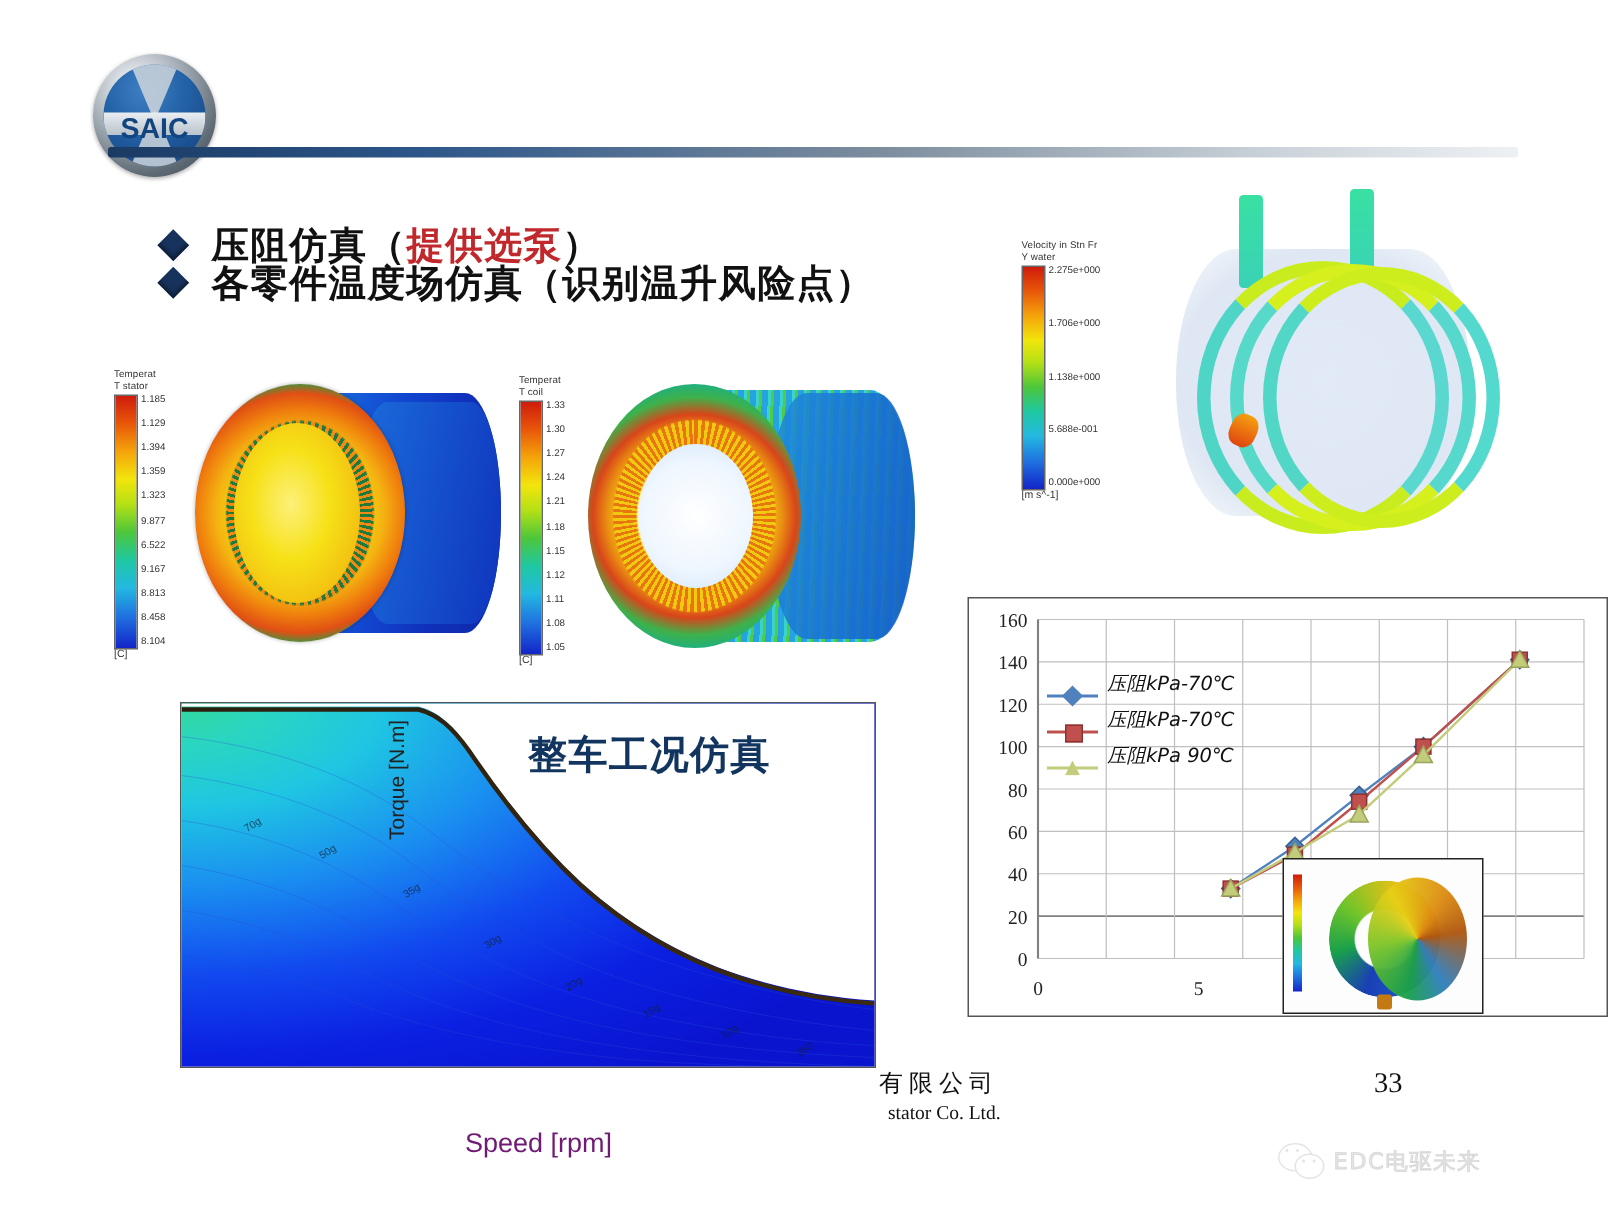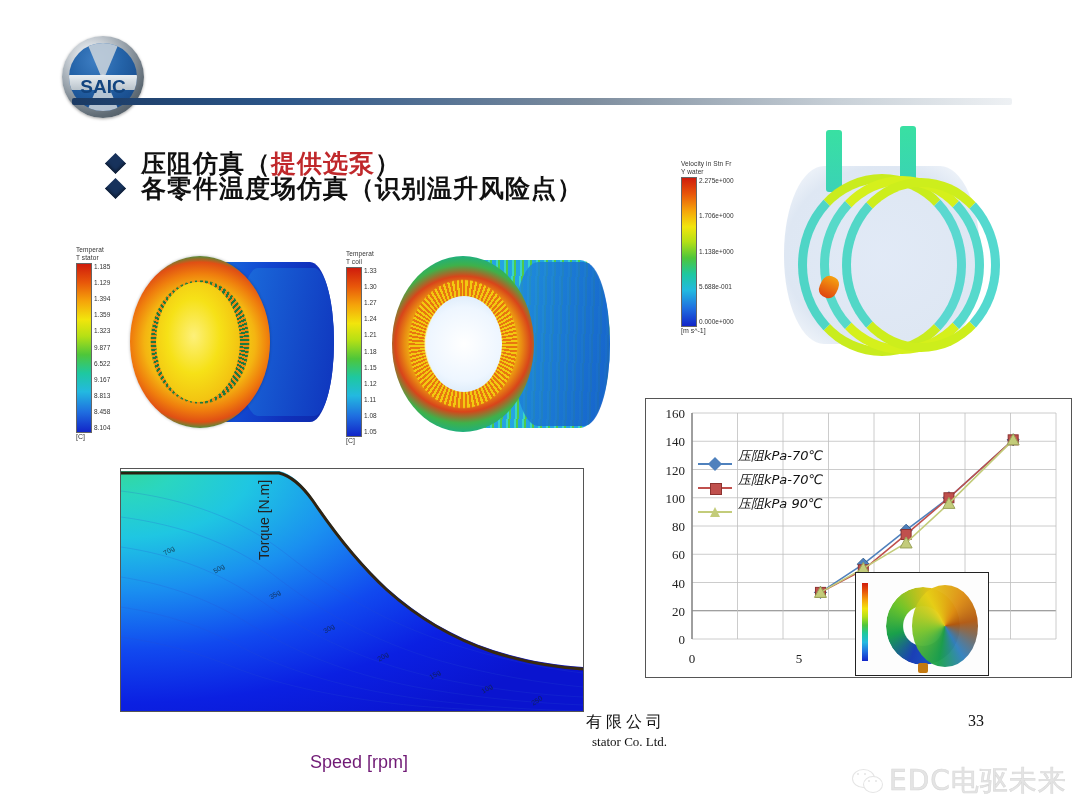--- a/index.html
+++ b/index.html
@@ -151,24 +151,24 @@
        #b0570f 250deg,#2f7fbe 320deg,#19a04b 360deg);opacity:.96;}
   #chart-inset .scale{position:absolute;left:6px;top:10px;width:6px;height:78px;}
   #chart-inset .nib{position:absolute;left:62px;bottom:2px;width:10px;height:10px;
      background:#c47a12;border-radius:2px;}
 
   
   #footer-cn{position:absolute;left:586px;top:712px;font-size:16px;color:#111;letter-spacing:4px;
      font-family:"DejaVu Sans","Liberation Sans",sans-serif;}
   #footer-en{position:absolute;left:592px;top:734px;font-size:13px;color:#111;
      font-family:"Liberation Serif",serif;}
-  #pagenum{position:absolute;left:968px;top:712px;font-size:16px;color:#111;
+  #pagenum{position:absolute;left:916px;top:712px;font-size:19px;color:#111;
      font-family:"Liberation Serif",serif;text-align:center;}
   #watermark{position:absolute;left:852px;top:762px;display:flex;align-items:center;opacity:.55;}
-  #watermark .wm-text{font-size:28px;color:#cfcfcf;letter-spacing:1px;
+  #watermark .wm-text{font-size:15px;color:#cfcfcf;letter-spacing:1px;
      font-family:"DejaVu Sans","Liberation Sans",sans-serif;
      -webkit-text-stroke:.6px #b9b9b9;}
   .wechat{width:30px;height:24px;position:relative;margin-right:7px;}
   .wechat .b1{position:absolute;left:0;top:0;width:21px;height:17px;border:1.4px solid #cfcfcf;
      border-radius:50%;}
   .wechat .b2{position:absolute;left:11px;top:7px;width:18px;height:15px;border:1.4px solid #cfcfcf;
      border-radius:50%;background:#fff;}
   .wechat .d{position:absolute;width:2.4px;height:2.4px;border-radius:50%;background:#cfcfcf;}
 </style>
 </head>
@@ -319,20 +319,21 @@
     <div class="contour-lbl" style="left:92px;top:96px;">50g</div>
     <div class="contour-lbl" style="left:148px;top:122px;">35g</div>
     <div class="contour-lbl" style="left:202px;top:156px;">30g</div>
     <div class="contour-lbl" style="left:256px;top:184px;">20g</div>
     <div class="contour-lbl" style="left:308px;top:202px;">15g</div>
     <div class="contour-lbl" style="left:360px;top:216px;">10g</div>
     <div class="contour-lbl" style="left:410px;top:228px;">250</div>
   </div>
 </div>
 <div id="map-label">
+  <div>整车工况仿真</div>
 </div>
 <div id="map-xlabel">Speed [rpm]</div>
 <div id="map-ylabel">Torque [N.m]</div>
 
 <div id="chartbox">
   <div id="chart-inner">
     <svg id="chart-svg" width="425" height="278" viewBox="0 0 425 278">
         <line x1="46" y1="240" x2="410" y2="240" stroke="#bfbfbf" stroke-width="0.8"></line>
         <text x="39" y="245" text-anchor="end" font-size="13" font-family="Liberation Serif, serif" fill="#222">0</text>
         <line x1="46" y1="211.75" x2="410" y2="211.75" stroke="#808080" stroke-width="1.2"></line>

